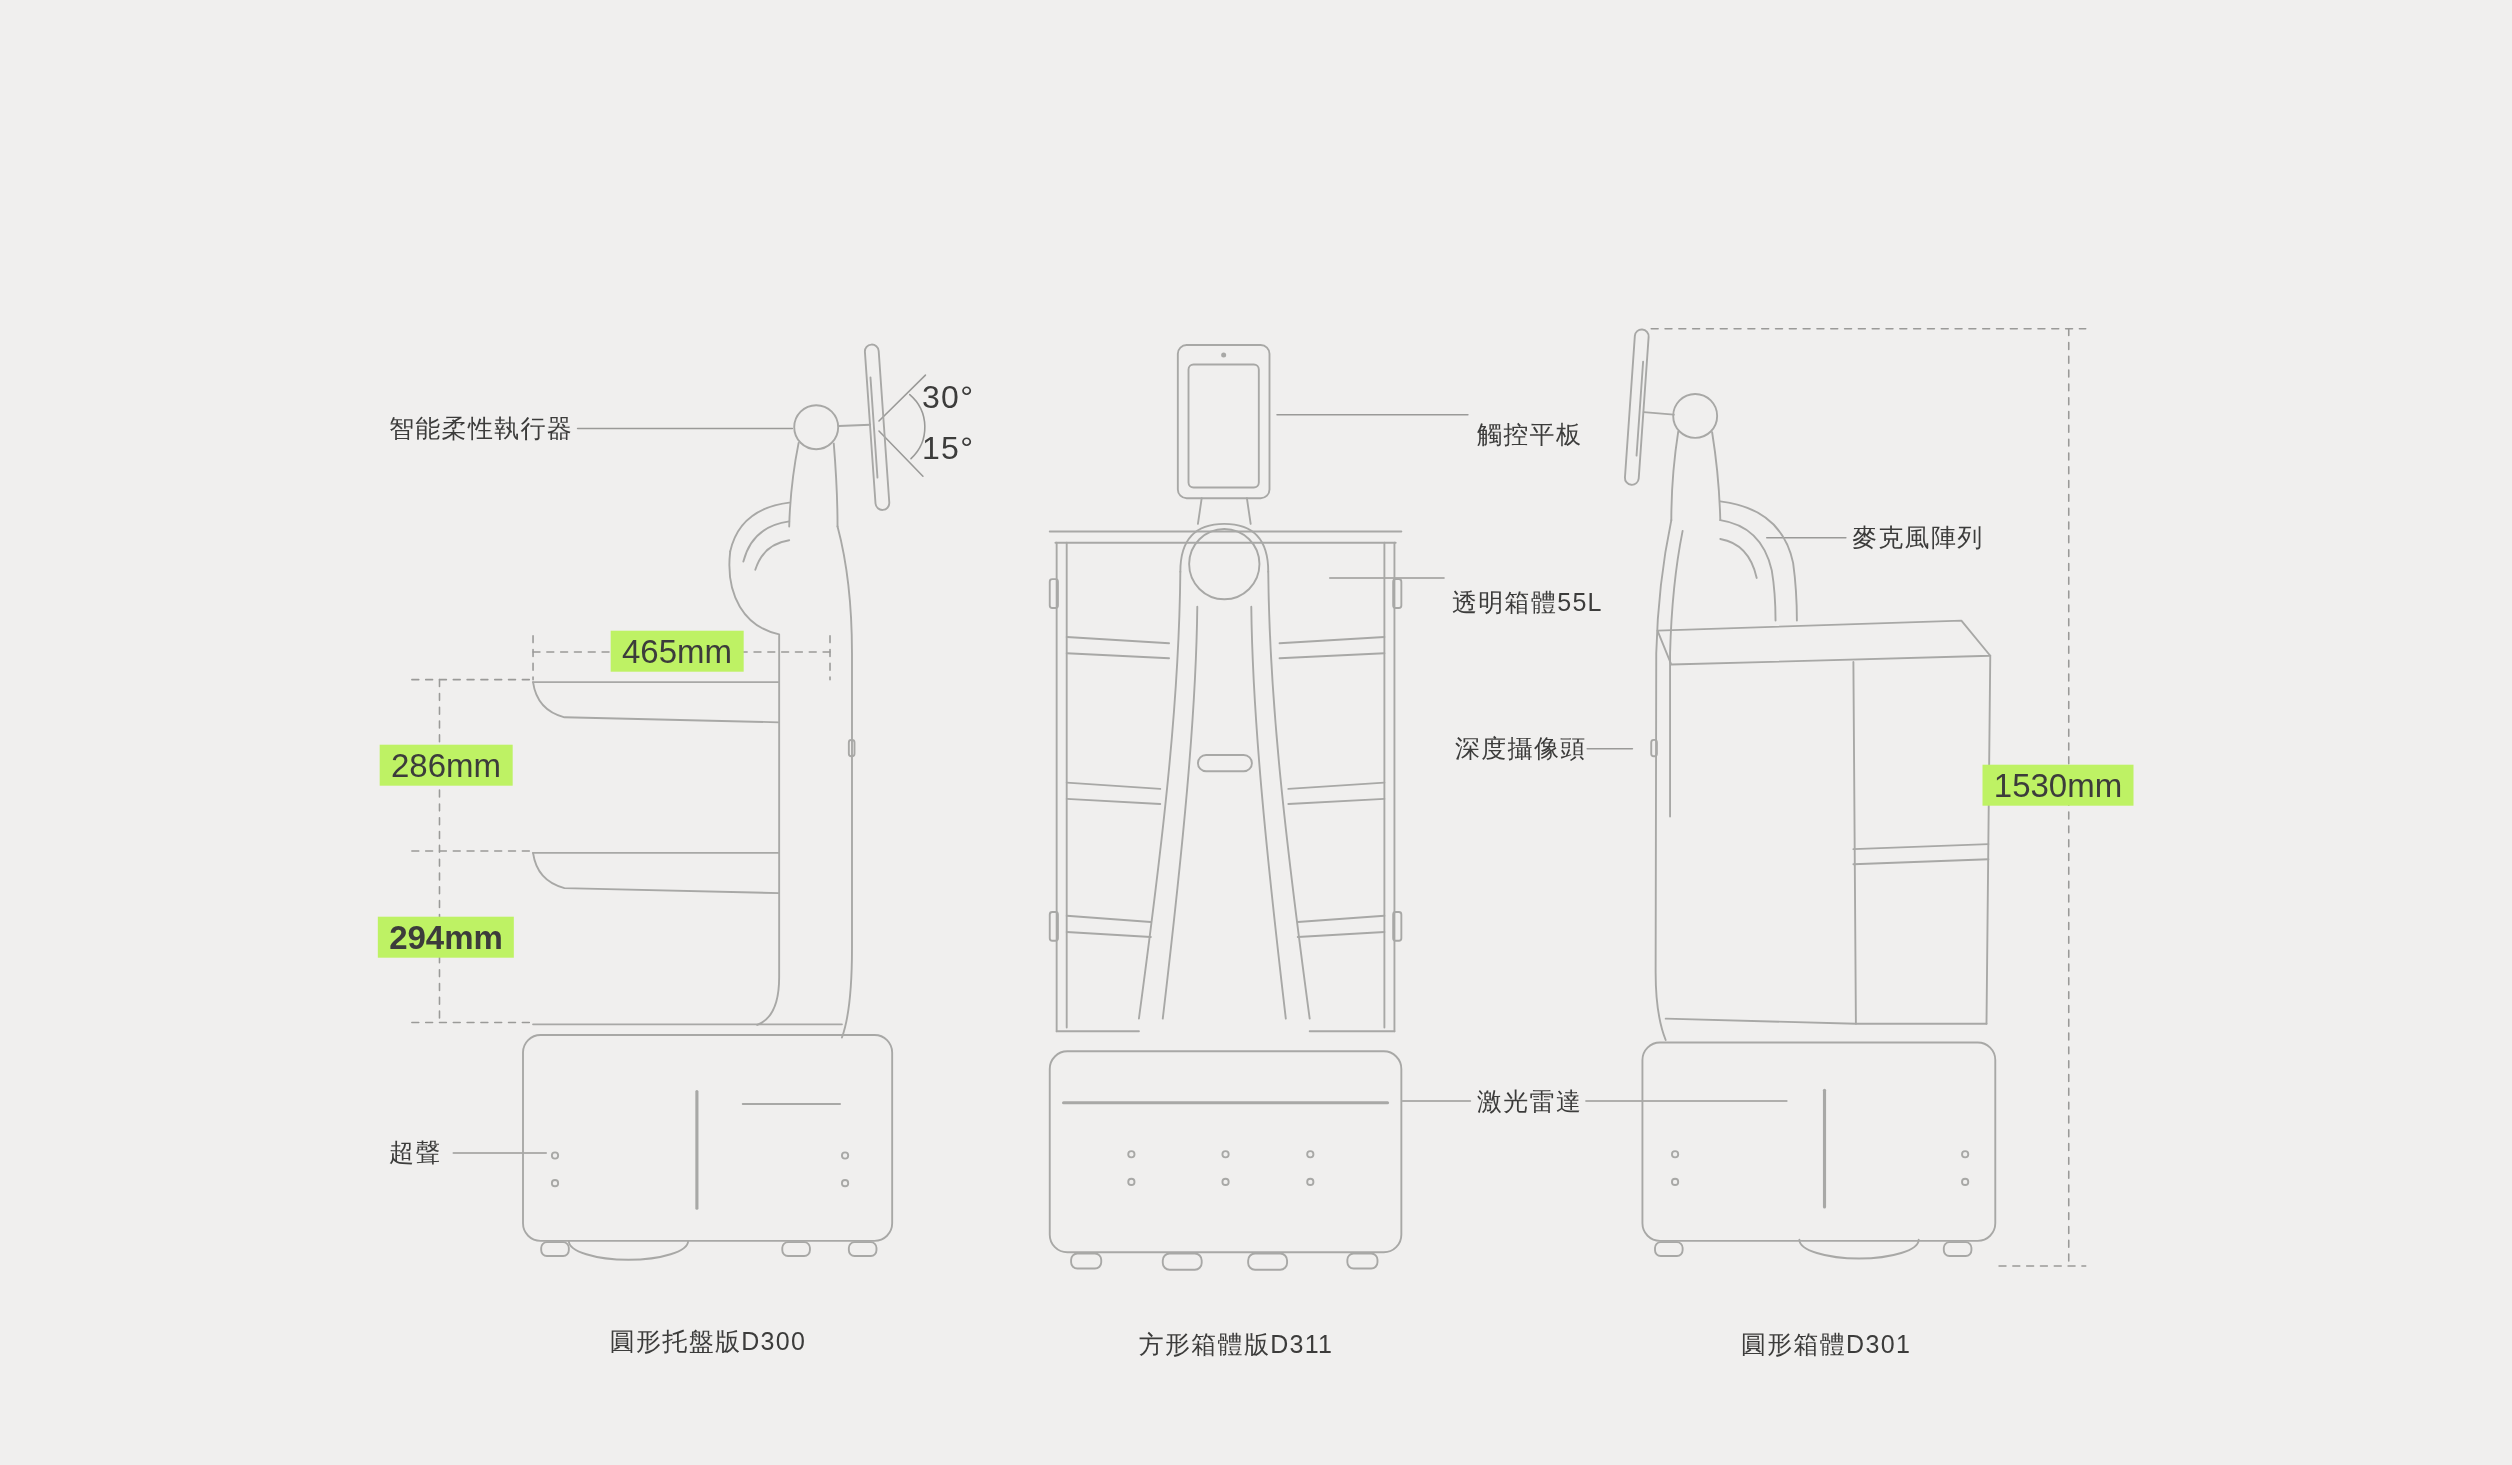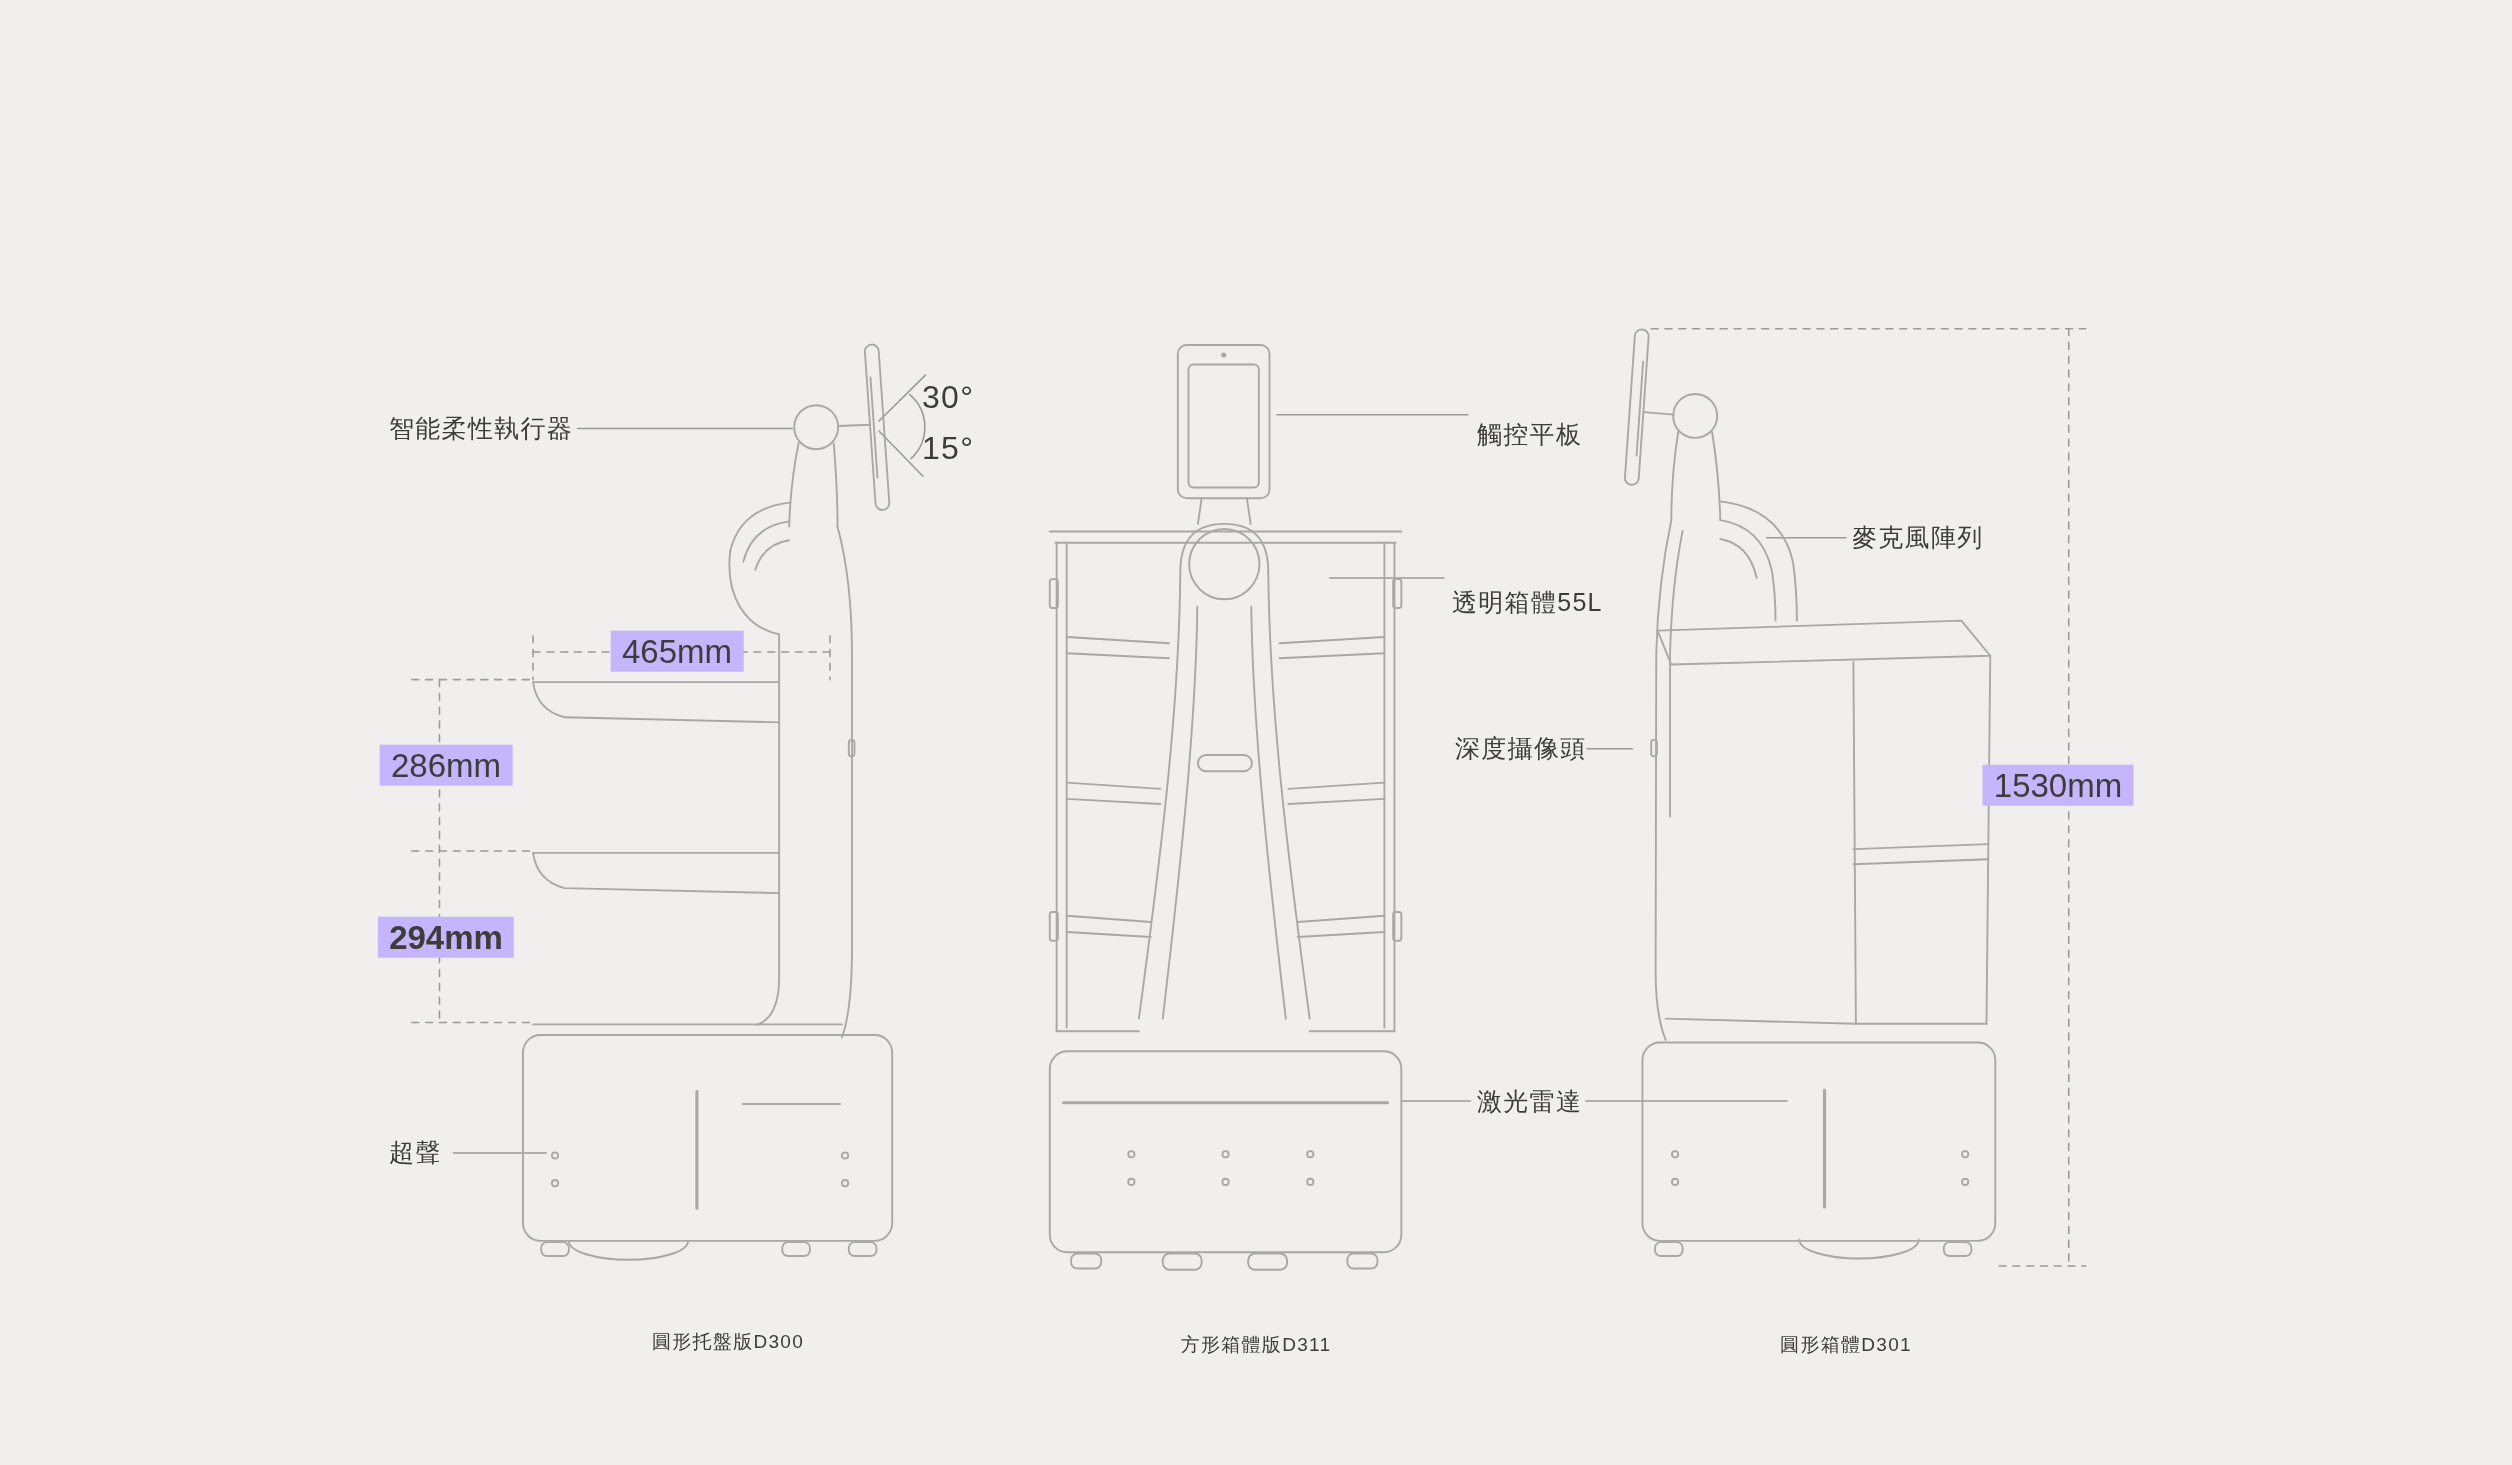--- a/index.html
+++ b/index.html
@@ -37,32 +37,31 @@
     font-size: 33px;
     letter-spacing: 0;
   }
   .label.angle {
     font-size: 32px;
   }
   .label.center {
     transform: translate(-50%, -50%);
   }
   .label.mask {
-    background: #c4b5fd;
+    background: #bef264;
     padding: 3.8px 11.3px;
   }
   .caption {
     position: absolute;
     transform: translate(-50%, -50%);
     color: #3c3c3b;
-    font-size: 19px;
+    font-size: 25px;
     letter-spacing: 1.3px;
     white-space: nowrap;
     line-height: 1;
-    margin-left: 20px;
   }
 </style>
 </head>
 <body>
 
 <div class="stage">
 
   <svg width="2512" height="1466" viewBox="0 0 4001 2334">
 
     <g stroke="#9a9a98" fill="none" stroke-width="2.5" stroke-linecap="round">

